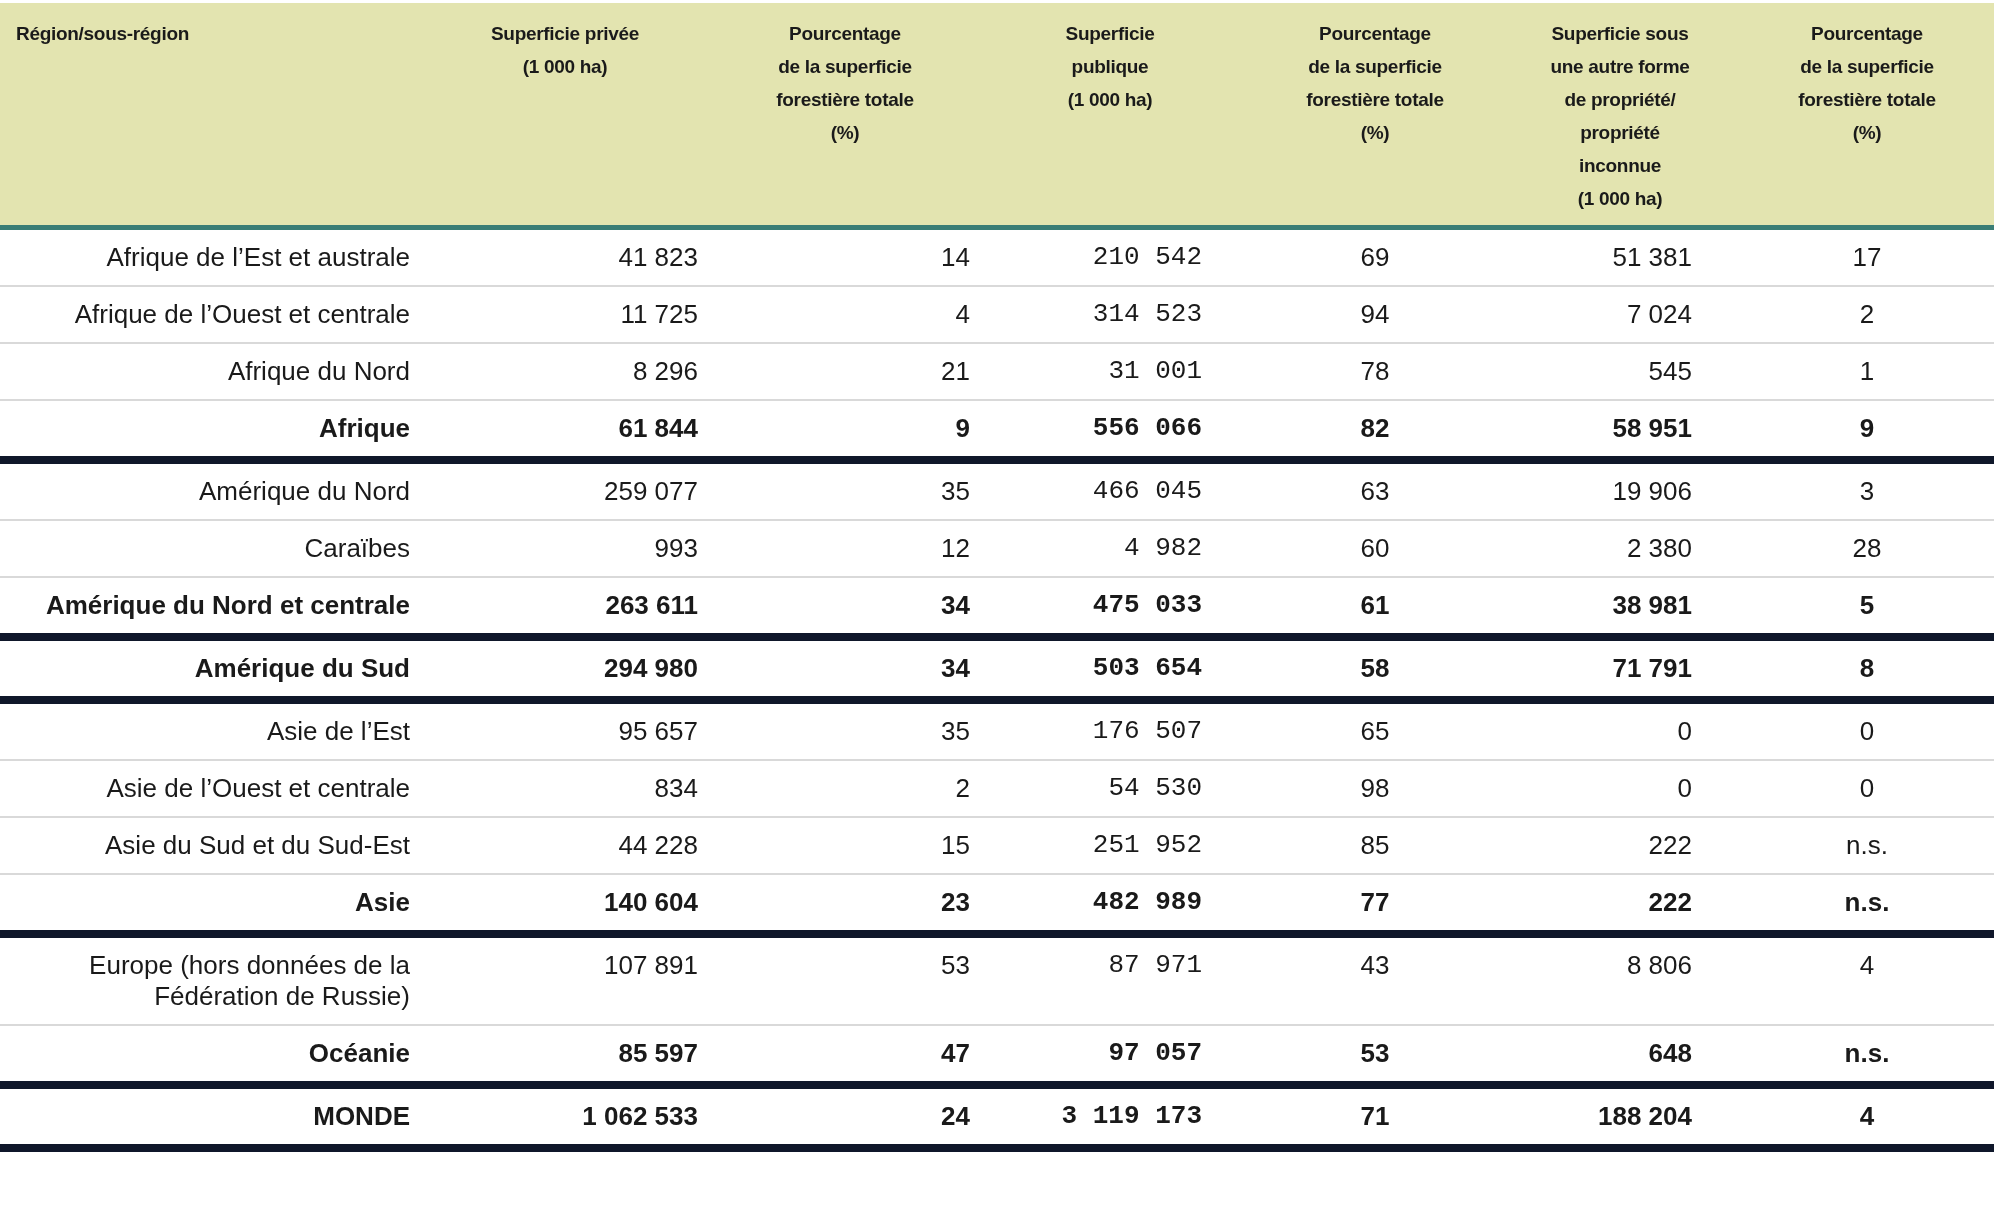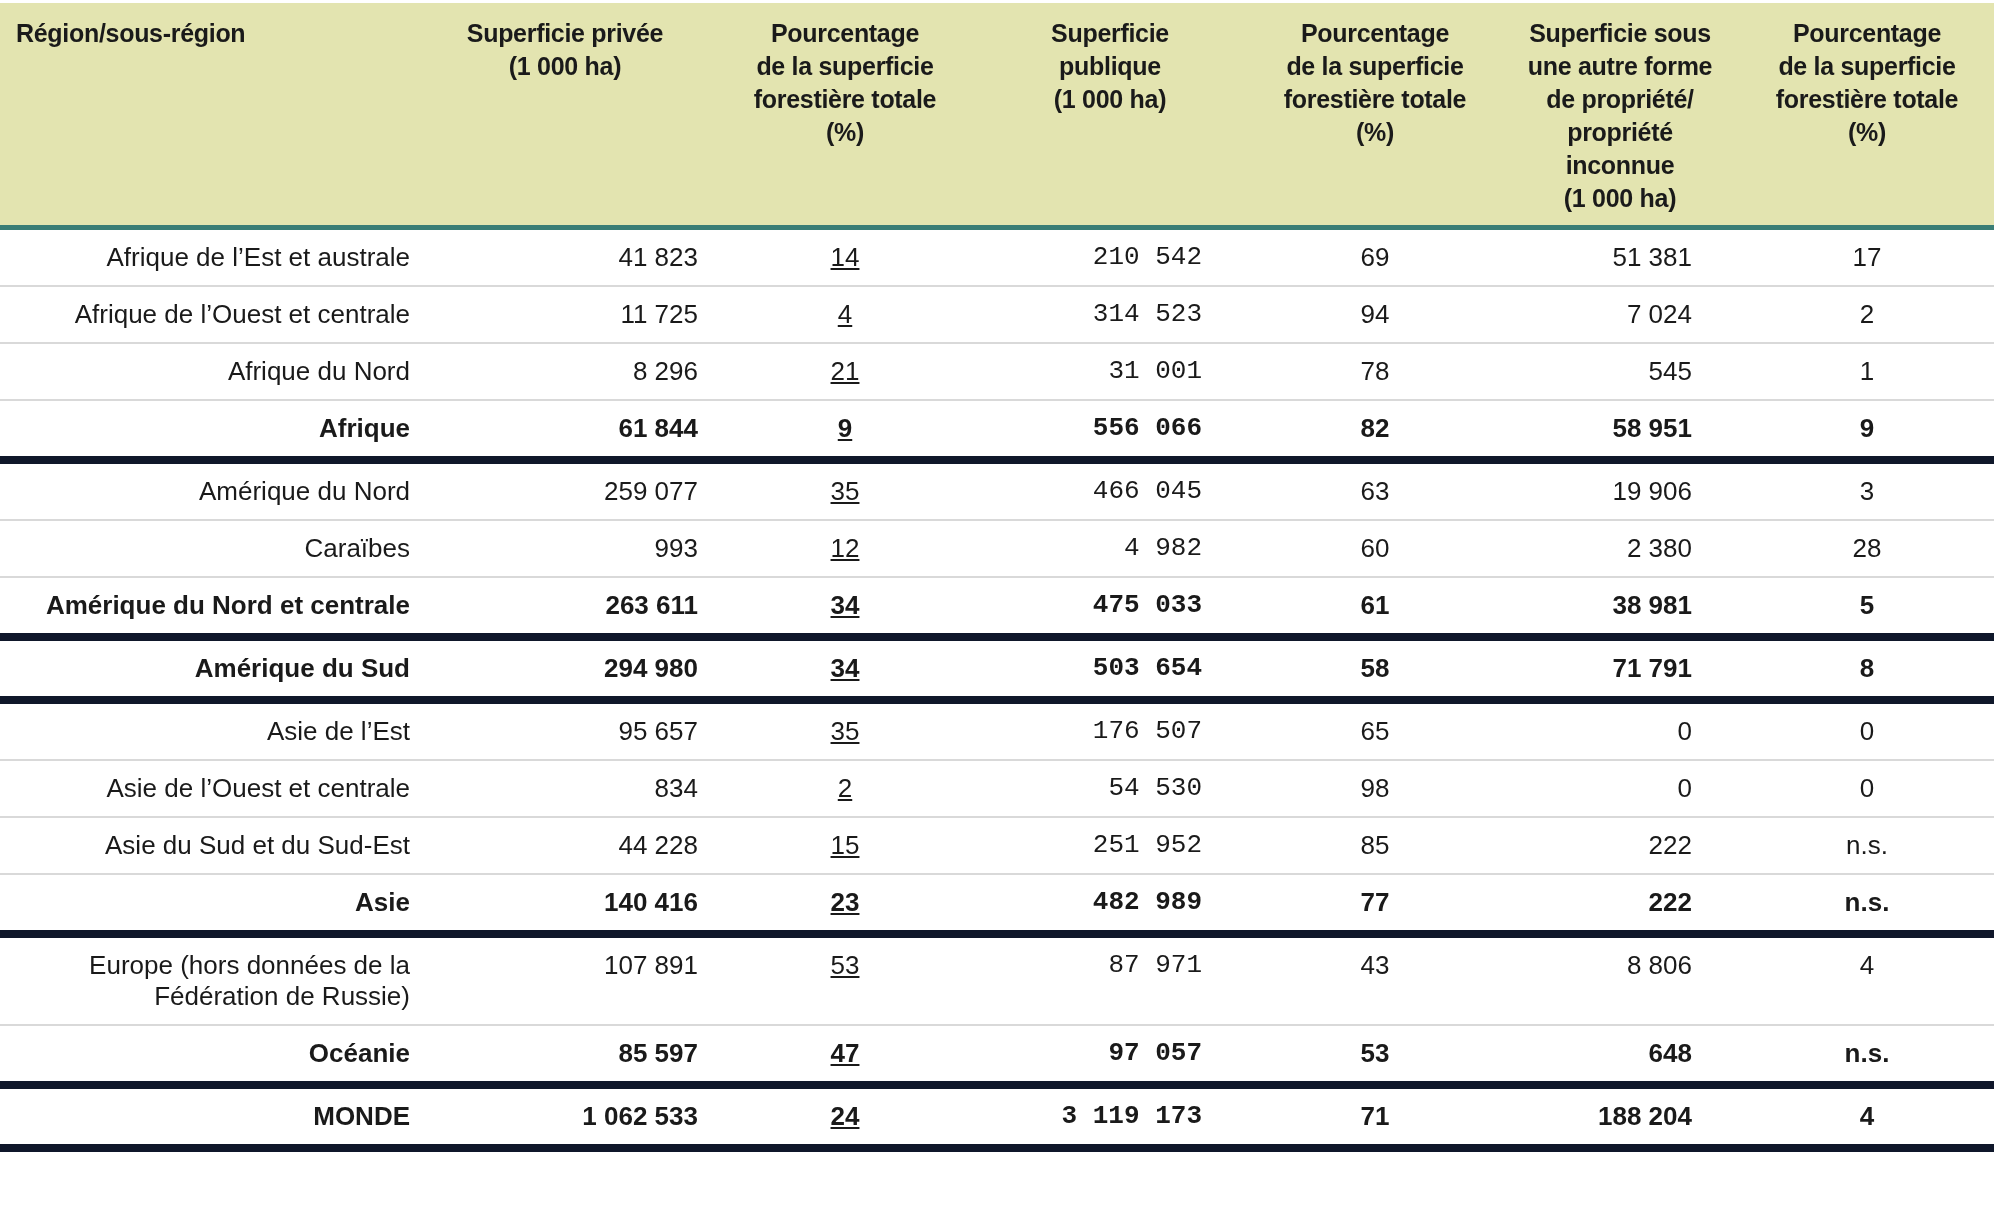--- a/index.html
+++ b/index.html
@@ -27,21 +27,21 @@
   col.c2 { width: 310px; }
   col.c3 { width: 250px; }
   col.c4 { width: 280px; }
   col.c5 { width: 250px; }
   col.c6 { width: 240px; }
   col.c7 { width: 254px; }
 
   thead th {
     background: #e3e4b0;
     font-weight: bold;
-    font-size: 25px;
+    font-size: 19px;
     line-height: 33px;
     vertical-align: top;
     text-align: center;
     padding: 14px 4px 10px 4px;
     letter-spacing: -0.3px;
     white-space: pre-line;
     border-bottom: 5px solid #3a7d75;
   }
   thead th:first-child {
     text-align: left;
@@ -51,21 +51,21 @@
   tbody td {
     font-size: 26px;
     line-height: 31px;
     padding: 12px 0 12px 0;
     vertical-align: top;
     border-bottom: 2px solid #d9d9d9;
     white-space: pre-line;
   }
   tbody td:nth-child(1) { text-align: right;  padding-left: 16px; }
   tbody td:nth-child(2) { text-align: right; padding-right: 22px; }
-  tbody td:nth-child(3) { text-align: center; text-decoration: underline; }
+  tbody td:nth-child(3) { text-align: right; }
   tbody td:nth-child(4) { text-align: right; padding-right: 48px; font-family: Liberation Mono, monospace; }
   tbody td:nth-child(5) { text-align: center; }
   tbody td:nth-child(6) { text-align: right; padding-right: 48px; }
   tbody td:nth-child(7) { text-align: center; }
 
   tr.total td { font-weight: bold; }
   tr.section-end td { border-bottom: 8px solid #0f172a; }
 </style>
 </head>
 <body>
@@ -205,21 +205,21 @@
     <td>Asie du Sud et du Sud-Est</td>
     <td>44 228</td>
     <td>15</td>
     <td>251 952</td>
     <td>85</td>
     <td>222</td>
     <td>n.s.</td>
   </tr>
         <tr class="total section-end">
     <td>Asie</td>
-    <td>140 416</td>
+    <td>140 604</td>
     <td>23</td>
     <td>482 989</td>
     <td>77</td>
     <td>222</td>
     <td>n.s.</td>
   </tr>
         <tr>
     <td>Europe (hors données de la
 Fédération de Russie)</td>
     <td>107 891</td>

